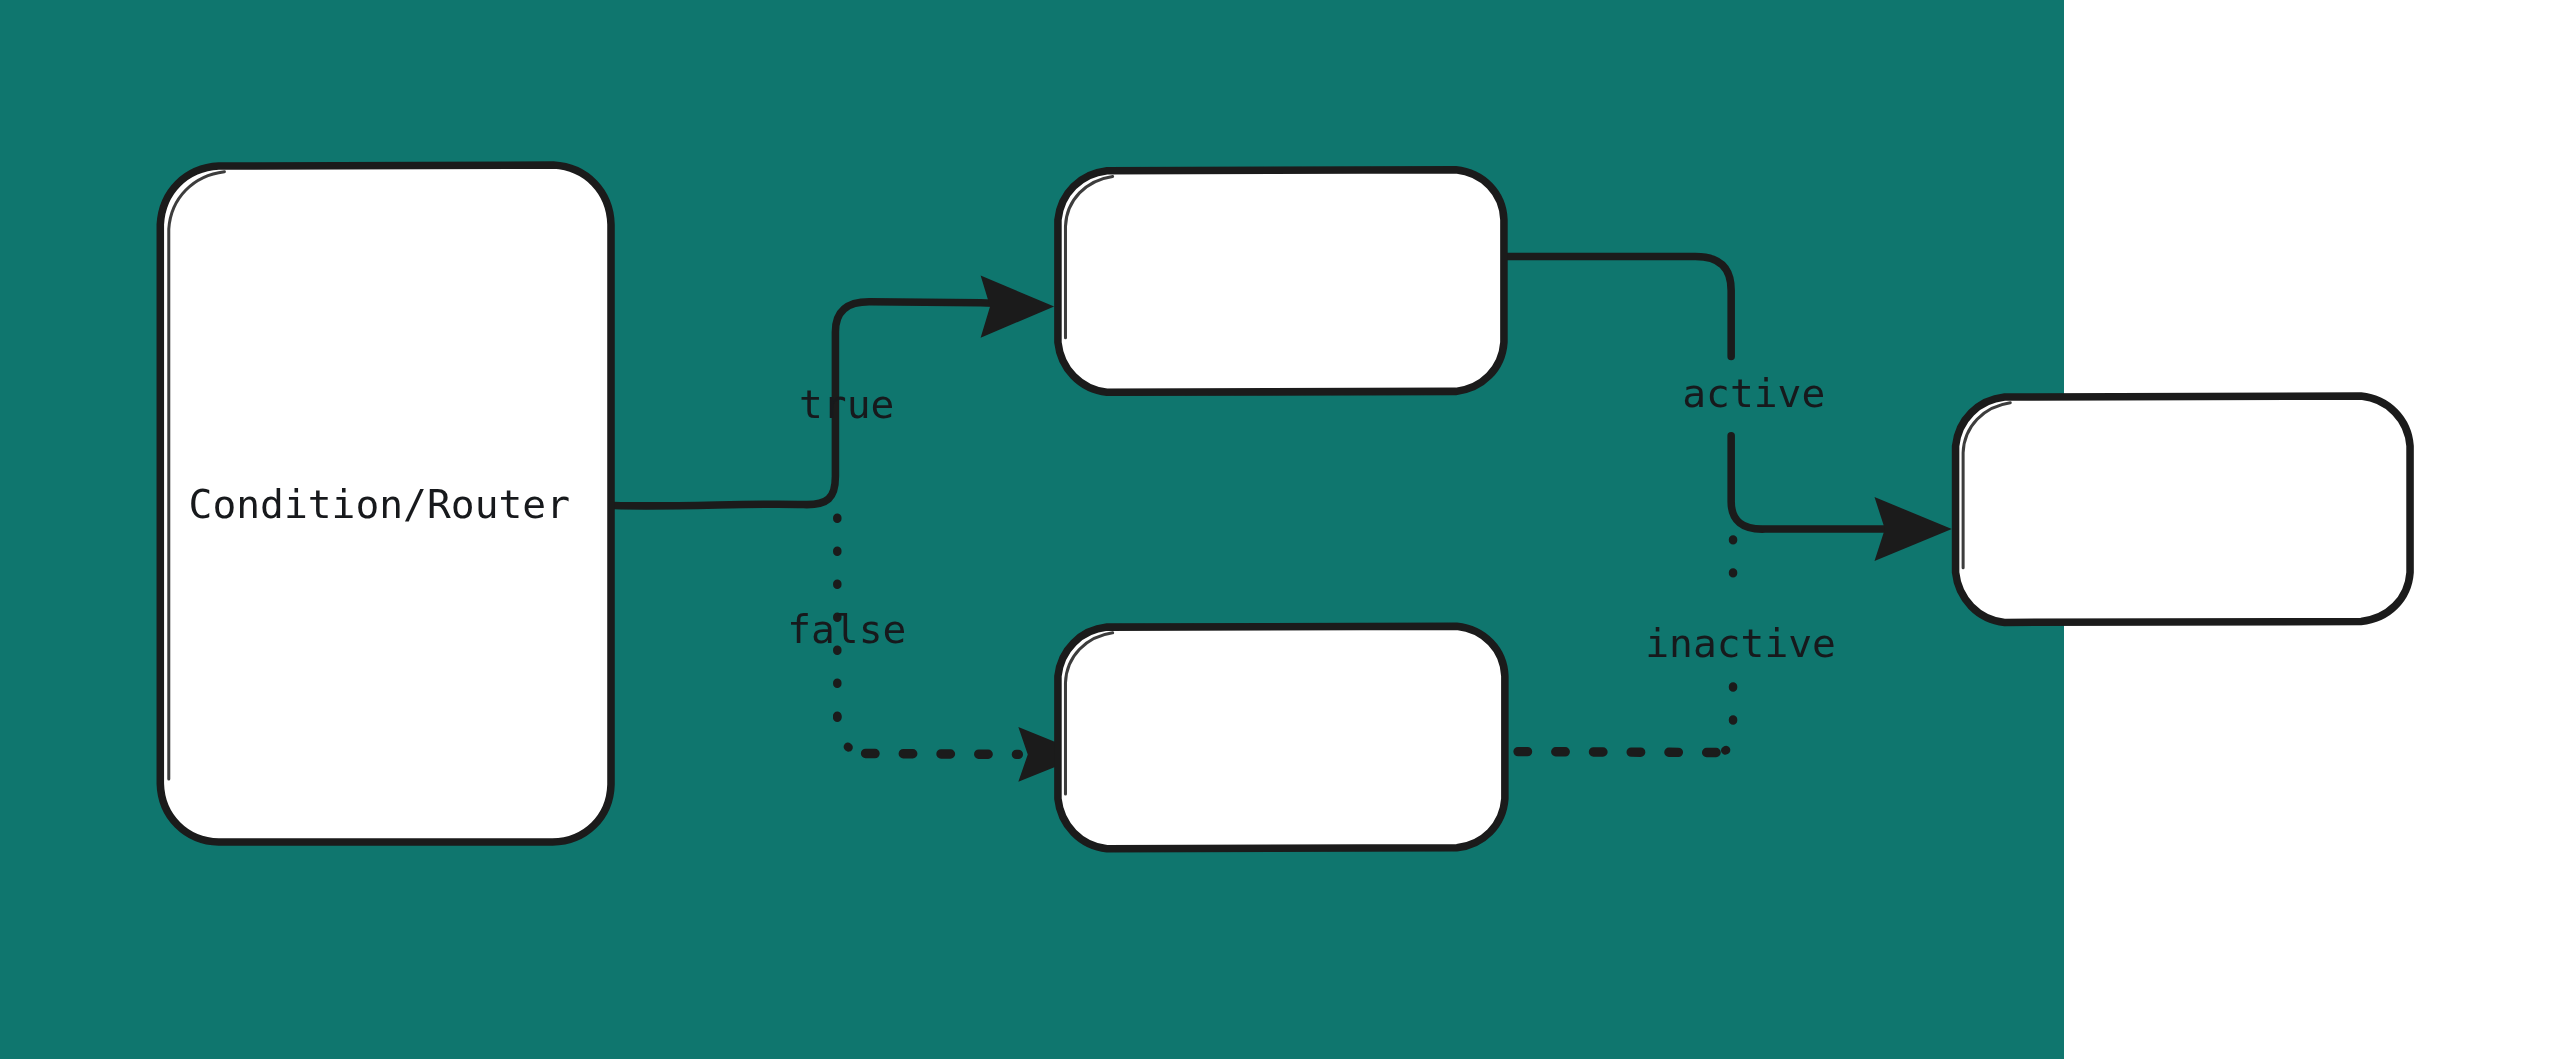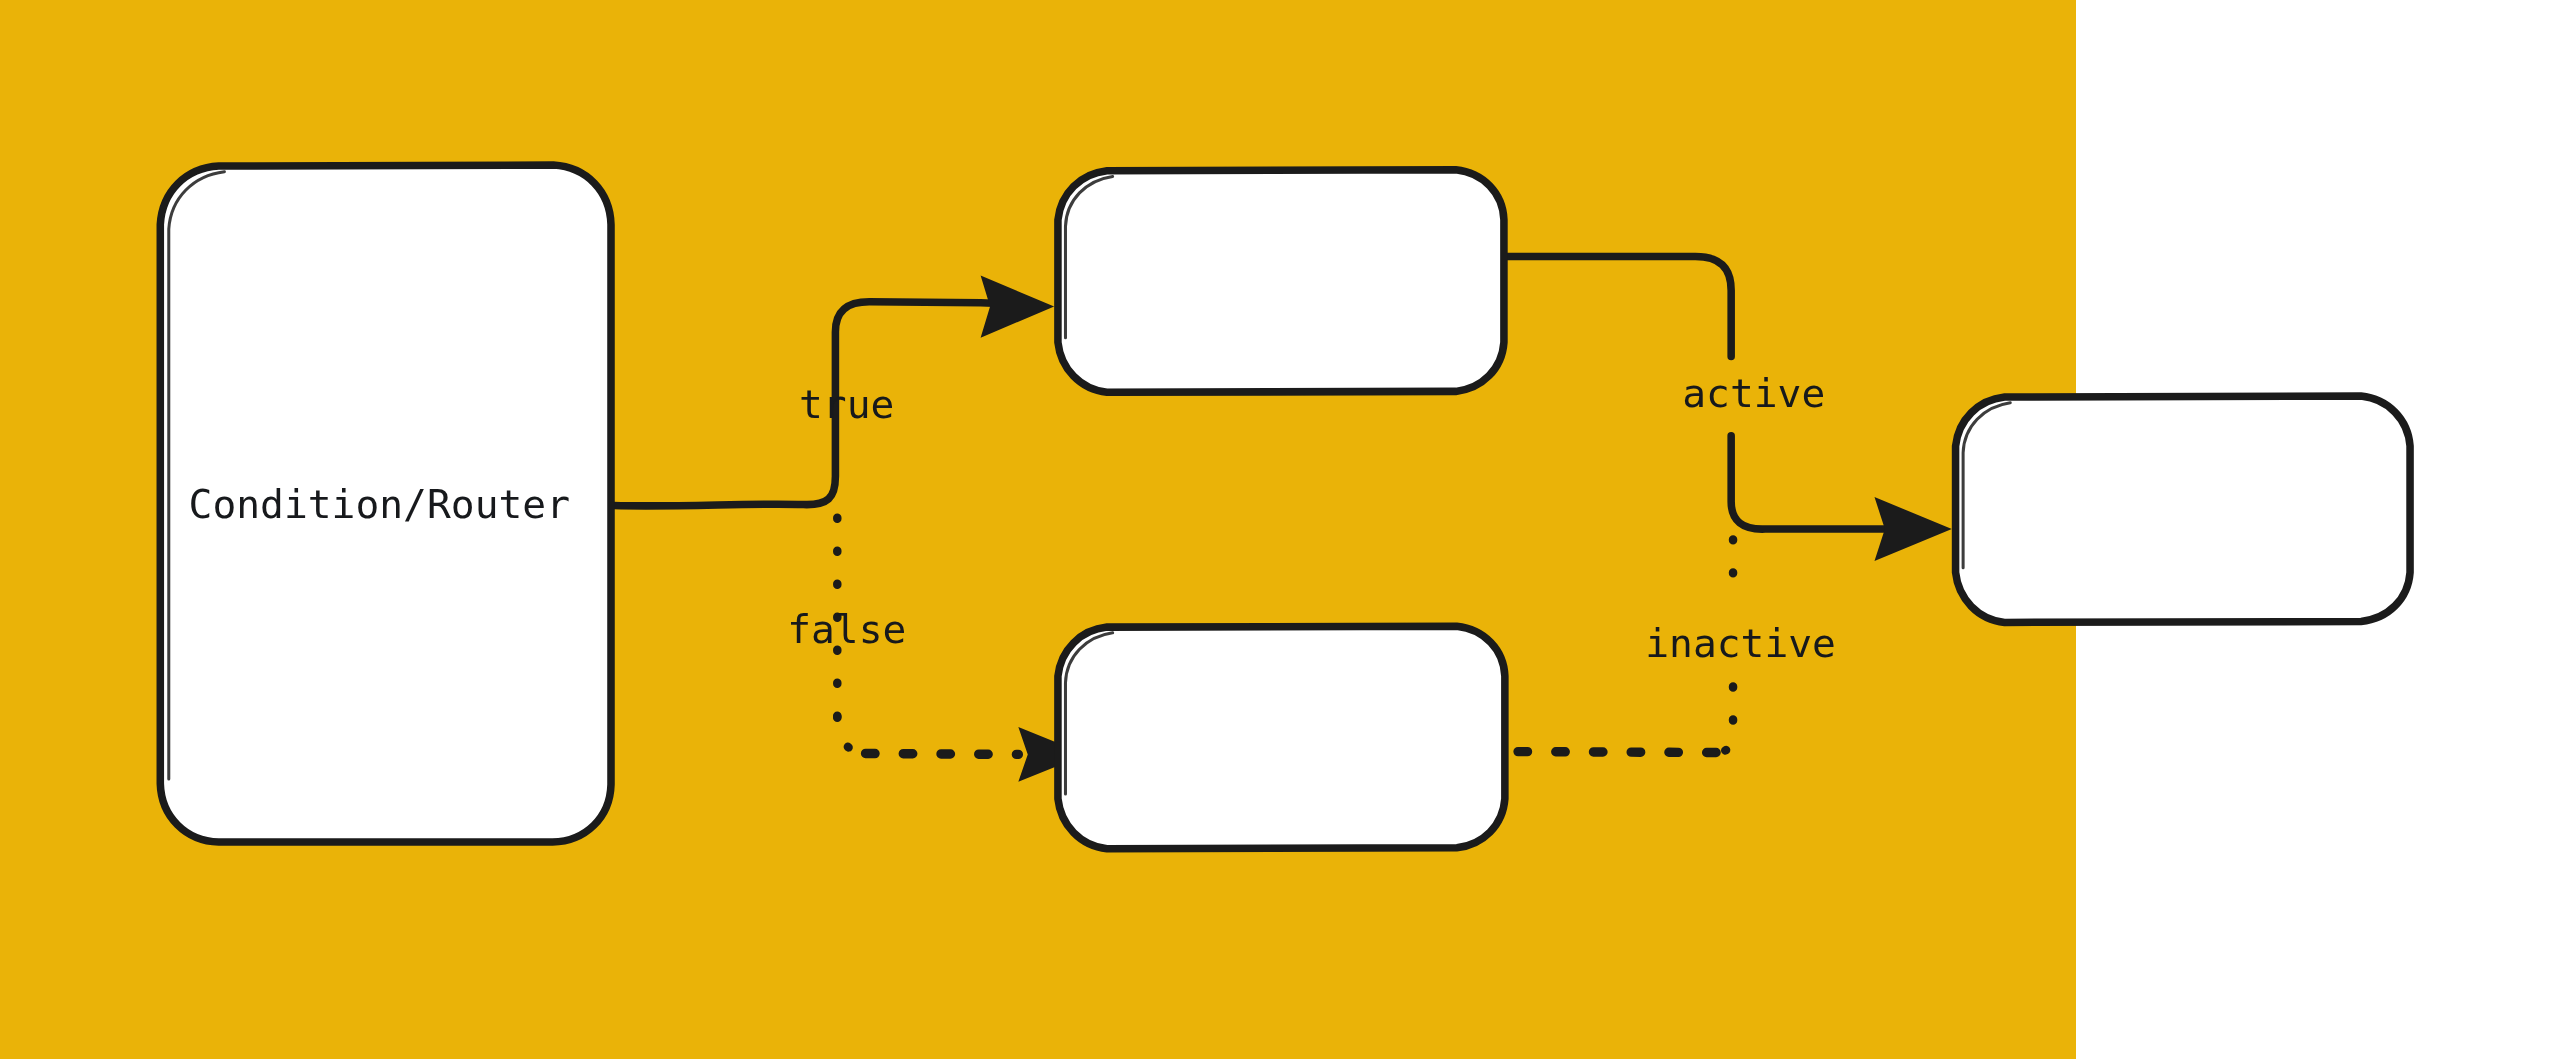--- a/index.html
+++ b/index.html
@@ -11,22 +11,21 @@
   body {
     width: 2576px;
     height: 1060px;
     overflow: hidden;
     font-family: "DejaVu Sans Mono", "Liberation Mono", monospace;
   }
   #diagram-canvas {
     position: relative;
     width: 2064px;
     height: 1060px;
-    background: #eab308;
-    padding-left: 12px;
+    background: #0f766e;
   }
   #diagram-svg {
     position: absolute;
     top: 0;
     left: 0;
     width: 2576px;
     height: 1060px;
     display: block;
   }
   .node-shape {

